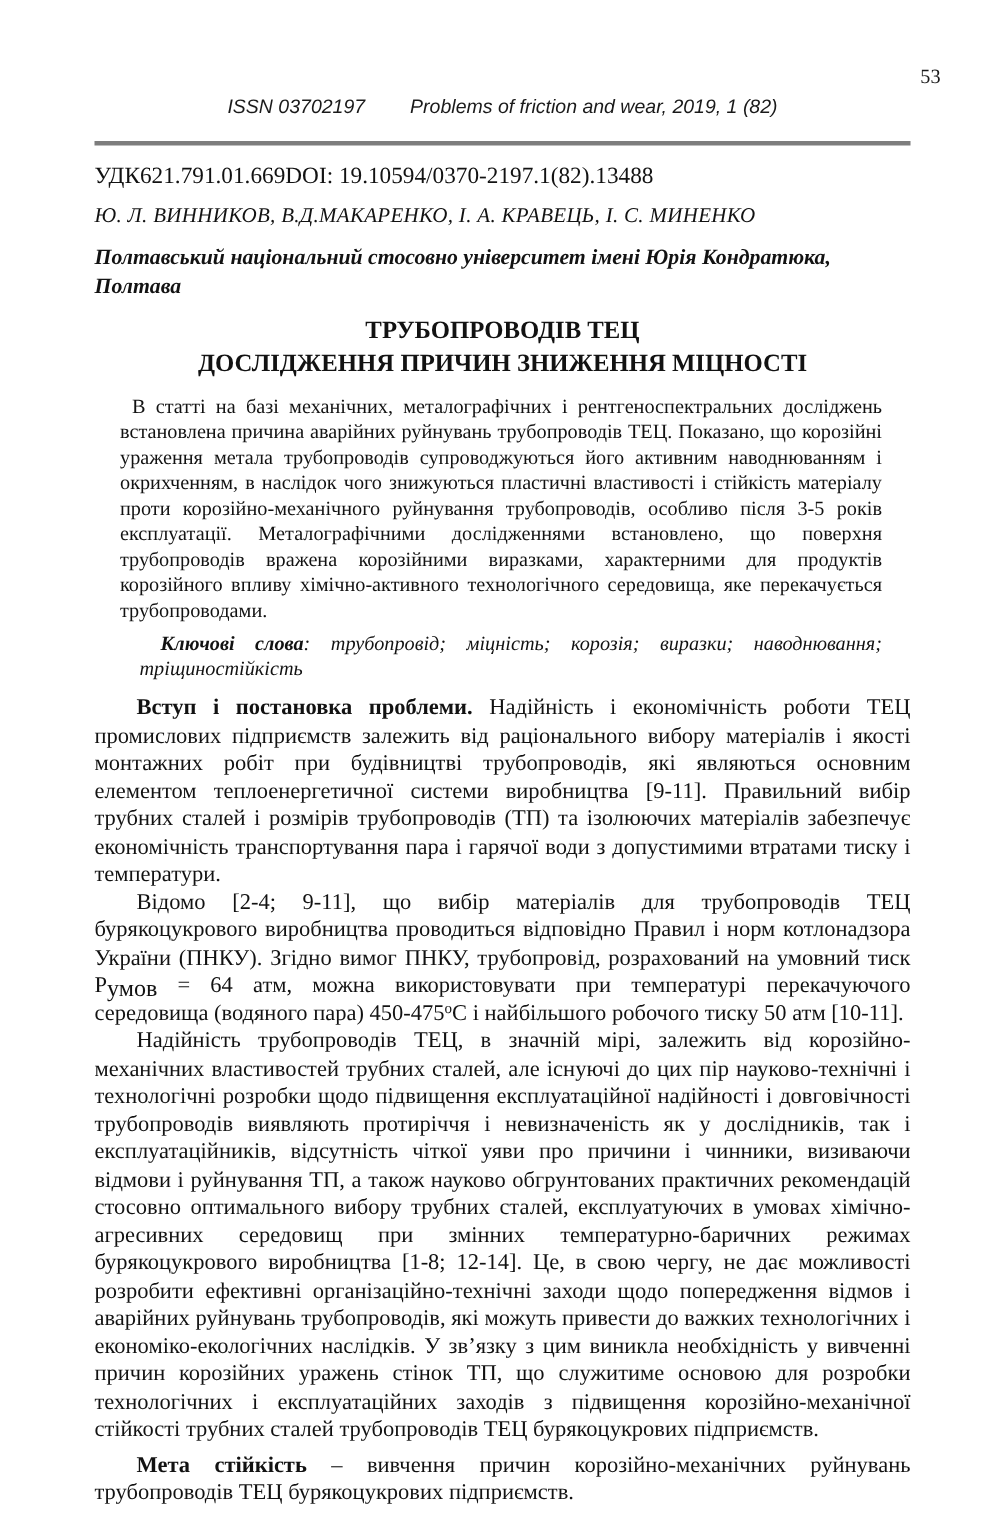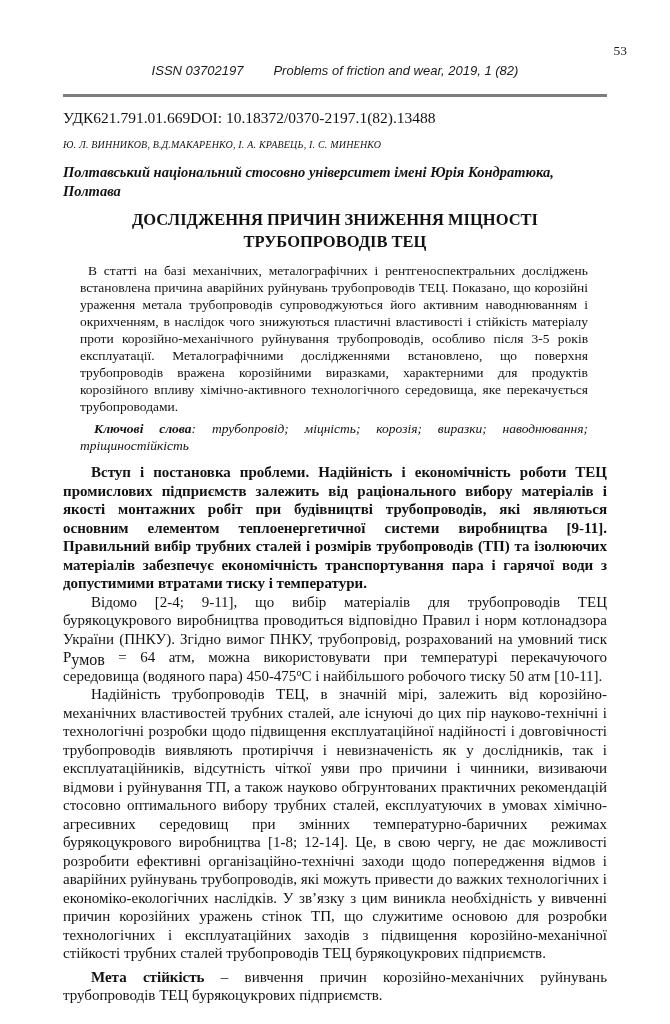--- a/index.html
+++ b/index.html
@@ -50,21 +50,21 @@
     margin-top: 11px;
     display: flex;
     justify-content: flex-start;
     font-size: 15.5px;
     line-height: 20px;
   }
 
   .authors {
     margin-top: 7px;
     font-style: italic;
-    font-size: 10px;
+    font-size: 14px;
     line-height: 20px;
     letter-spacing: 0.2px;
   }
   .affiliation {
     margin-top: 8px;
     font-style: italic;
     font-weight: bold;
     font-size: 14.5px;
     line-height: 19px;
   }
@@ -79,64 +79,64 @@
   .article-title span { display: block; }
 
   .abstract {
     margin: 9px 19px 0 17px;
     font-size: 13.5px;
     line-height: 17px;
     text-align: justify;
     text-indent: 8px;
   }
   .keywords {
-    margin: 5px 19px 0 17px;
+    margin: 5px 19px 0 30px;
     font-style: italic;
     font-size: 13.5px;
     line-height: 17px;
     text-align: justify;
     text-indent: 14px;
   }
   .keywords b { font-weight: bold; }
 
   .body-p {
     font-size: 15px;
     line-height: 18.5px;
     text-align: justify;
     text-indent: 28px;
   }
-  .body-p.first { margin-top: 9px; font-weight: bold; }
+  .body-p.first { margin-top: 9px; }
   .body-p.last  { margin-top: 5px; }
   .body-p sub { font-size: 16px; vertical-align: -3px; line-height: 0; }
   .body-p sup { font-size: 10px; vertical-align: 5px;  line-height: 0; }
 </style>
 </head>
 <body>
 
 <div class="page">
 
   <div class="running-header">
     <span class="issn">ISSN 03702197</span><span class="journal">Problems of friction and wear, 2019, 1 (82)</span>
     <span class="page-number">53</span>
   </div>
 
   <div class="header-rule"></div>
 
   <div class="meta-row">
     <span>УДК621.791.01.669</span>
-    <span>DOI: 10.18372/0370-2197.1(82).13488</span>
+    <span>DOI: 19.10594/0370-2197.1(82).13488</span>
   </div>
 
   <div class="authors">Ю. Л. ВИННИКОВ, В.Д.МАКАРЕНКО, І. А. КРАВЕЦЬ, І. С. МИНЕНКО</div>
 
   <div class="affiliation">Полтавський національний стосовно університет імені Юрія Кондратюка, Полтава</div>
 
   <h1 class="article-title">
+    <span>ТРУБОПРОВОДІВ ТЕЦ</span>
     <span>ДОСЛІДЖЕННЯ ПРИЧИН ЗНИЖЕННЯ МІЦНОСТІ</span>
-    <span>ТРУБОПРОВОДІВ ТЕЦ</span>
   </h1>
 
   <p class="abstract">В статті на базі механічних, металографічних і рентгеноспектральних досліджень встановлена причина аварійних руйнувань трубопроводів ТЕЦ. Показано, що корозійні ураження метала трубопроводів супроводжуються його активним наводнюванням і окрихченням, в наслідок чого знижуються пластичні властивості і стійкість матеріалу проти корозійно-механічного руйнування трубопроводів, особливо після 3-5 років експлуатації. Металографічними дослідженнями встановлено, що поверхня трубопроводів вражена корозійними виразками, характерними для продуктів корозійного впливу хімічно-активного технологічного середовища, яке перекачується трубопроводами.</p>
 
   <p class="keywords">
     <b>Ключові слова</b><span>: трубопровід; міцність; корозія; виразки; наводнювання; тріщиностійкість</span>
   </p>
 
   <p class="body-p first">
     <b>Вступ і постановка проблеми.</b><span> Надійність і економічність роботи ТЕЦ промислових підприємств залежить від раціонального вибору матеріалів і якості монтажних робіт при будівництві трубопроводів, які являються основним елементом теплоенергетичної системи виробництва [9-11]. Правильний вибір трубних сталей і розмірів трубопроводів (ТП) та ізолюючих матеріалів забезпечує економічність транспортування пара і гарячої води з допустимими втратами тиску і температури.</span>

